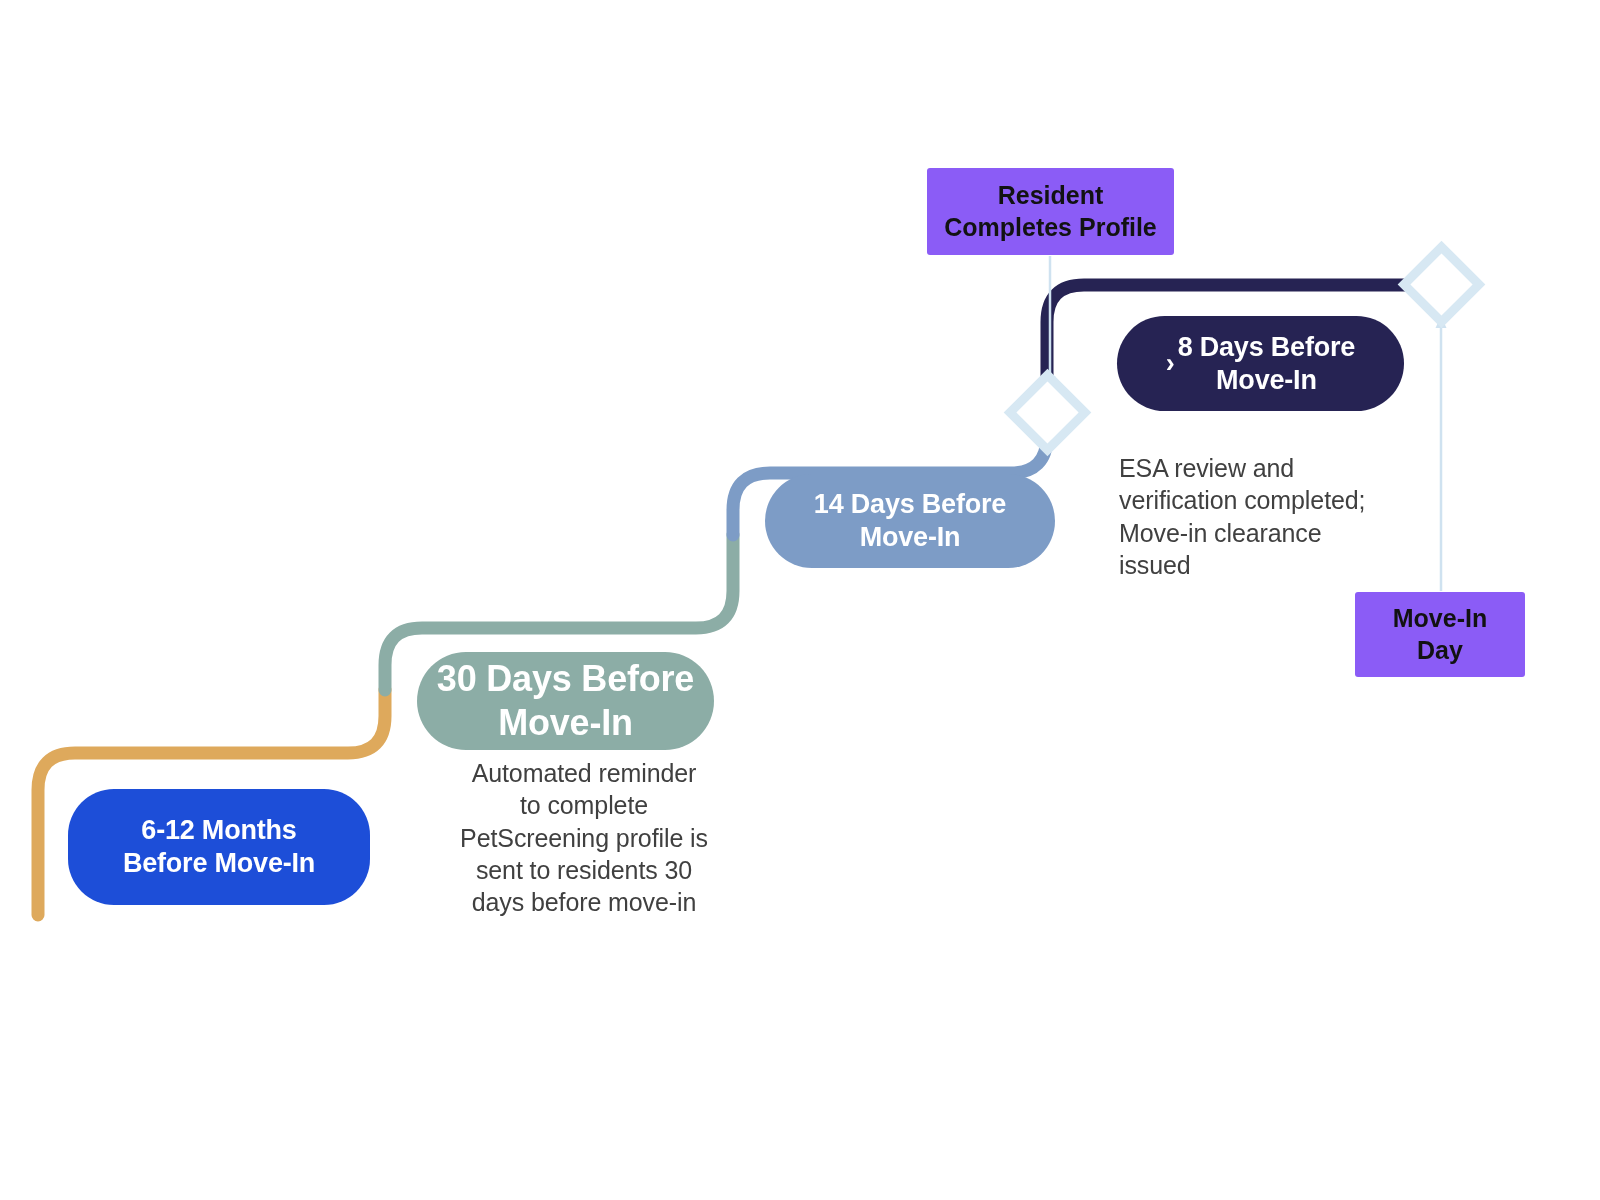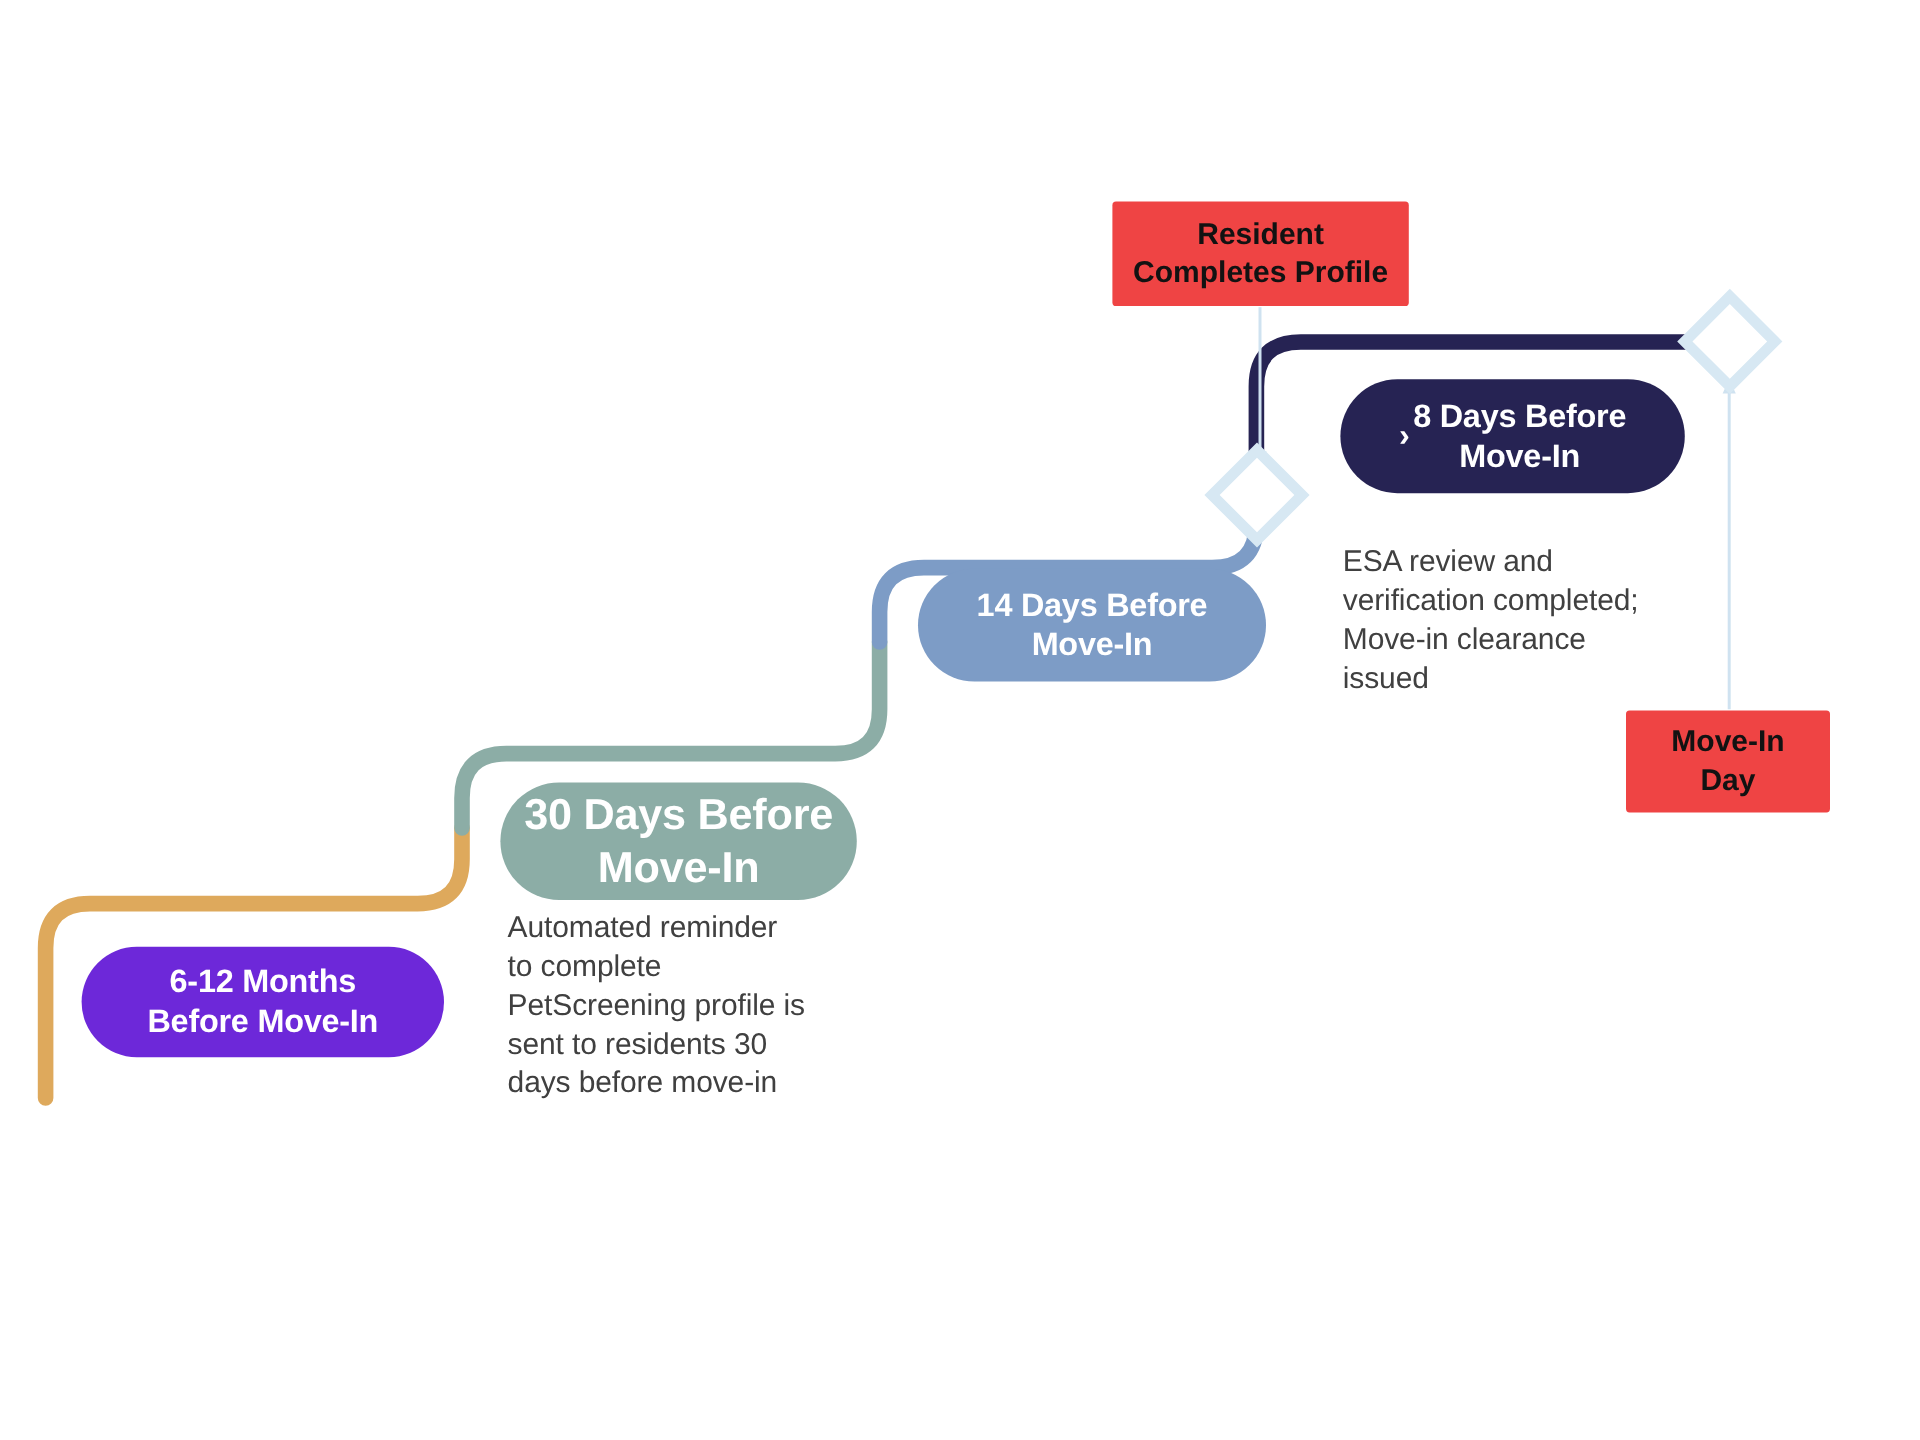--- a/index.html
+++ b/index.html
@@ -35,23 +35,23 @@
     text-align: center;
     color: #ffffff;
     font-weight: bold;
     line-height: 1.22;
     letter-spacing: -0.2px;
     box-sizing: border-box;
   }
   .stage-pill .pill-label { display: block; white-space: pre-line; }
 
   #pill-0 {
-    left: 68px;  top: 789px;  width: 302px; height: 92px;
+    left: 68px;  top: 789px;  width: 302px; height: 116px;
     border-radius: 46px;
-    background: #6d28d9;
+    background: #1d4ed8;
     font-size: 27px;
     padding: 0 14px;
   }
   #pill-1 {
     left: 417px; top: 652px;  width: 297px; height: 98px;
     border-radius: 49px;
     background: #8cada6;
     font-size: 36px;
     padding: 0 18px;
   }
@@ -77,28 +77,28 @@
   
   .stage-desc {
     position: absolute;
     color: #404040;
     font-size: 25px;
     line-height: 1.29;
     white-space: pre-line;
     letter-spacing: -0.1px;
   }
   #desc-0 { left: 77px;   top: 916px; width: 330px; }
-  #desc-1 { left: 423px;  top: 757px; width: 290px; }
+  #desc-1 { left: 439px;  top: 757px; width: 290px; text-align: center; }
   #desc-2 { left: 772px;  top: 600px; width: 320px; }
   #desc-3 { left: 1119px; top: 452px; width: 300px; }
 
   
   .callout {
     position: absolute;
-    background: #ef4444;
+    background: #8b5cf6;
     color: #121212;
     font-weight: bold;
     font-size: 25px;
     line-height: 1.25;
     display: flex;
     align-items: center;
     justify-content: center;
     text-align: center;
     border-radius: 3px;
     white-space: pre-line;

